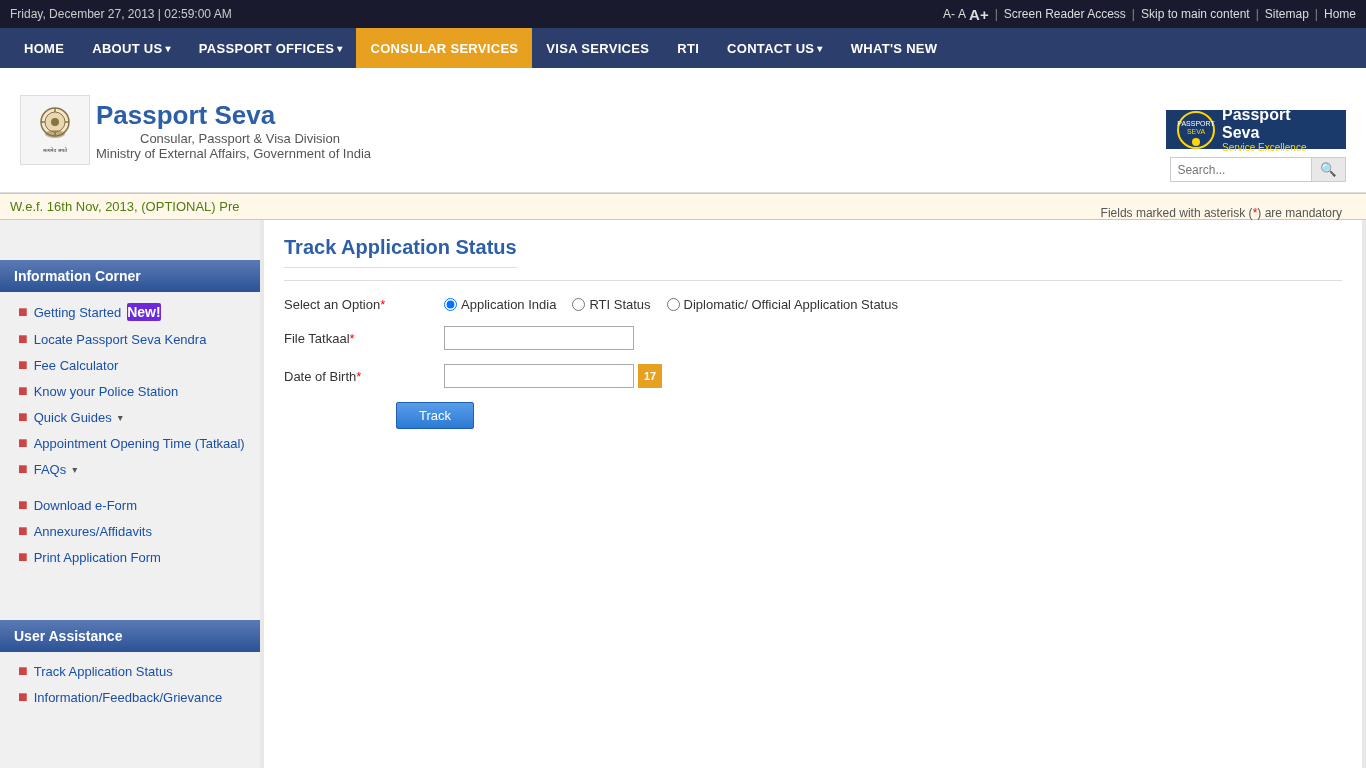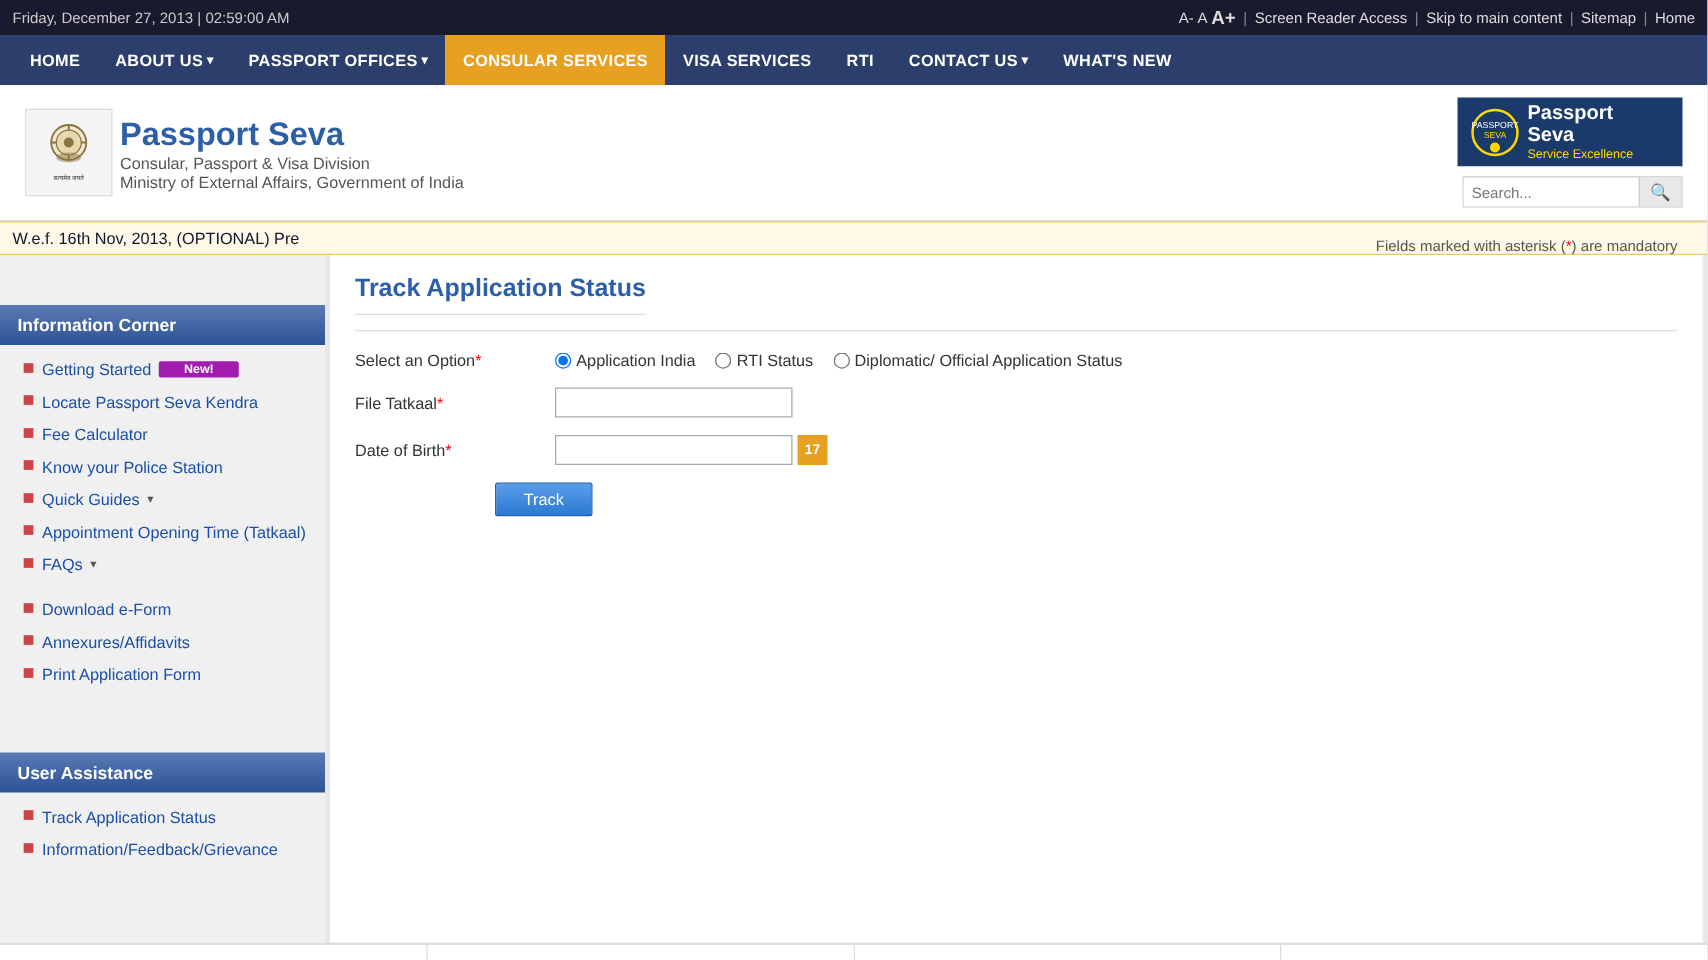--- a/index.html
+++ b/index.html
@@ -59,31 +59,32 @@
     #header-left { display: flex; align-items: center; gap: 6px; }
     #logo-img {
       width: 70px; height: 70px;
       background: #f5f5f5;
       border: 1px solid #ddd;
       display: flex; align-items: center; justify-content: center;
       font-size: 10px; color: #888;
     }
     #logo-img svg { width: 60px; height: 60px; }
     #site-title { color: #2c5fa8; font-size: 26px; font-weight: bold; }
-    #site-subtitle { color: #555; font-size: 13px; }
+    #site-subtitle { color: #555; font-size: 13px; margin-left: 44px; }
     #site-ministry { color: #555; font-size: 13px; }
     #header-right { display: flex; flex-direction: column; align-items: flex-end; gap: 8px; }
     #passport-seva-logo {
       background: #1a3a6b;
       padding: 6px 10px;
       display: flex;
       align-items: center;
       gap: 6px;
       width: 180px;
-      height: 55px;
+      height: 39px;
+      margin-top: 32px;
     }
     #passport-seva-logo .ps-text { color: #fff; font-size: 16px; font-weight: bold; }
     #passport-seva-logo .ps-sub { color: #ffd700; font-size: 10px; }
     #search-box {
       display: flex;
       align-items: center;
       border: 1px solid #ccc;
       background: #fff;
     }
     #search-input {
@@ -93,21 +94,21 @@
       background: #e8e8e8; border: none; border-left: 1px solid #ccc;
       padding: 4px 8px; cursor: pointer;
     }
 
     
     #marquee-bar {
       background: #fff8e8;
       border-top: 1px solid #e8c870;
       border-bottom: 1px solid #e8c870;
       padding: 5px 10px;
-      color: #0f172a;
+      color: #4d7c0f;
       font-size: 13px;
       overflow: hidden;
       white-space: nowrap;
     }
 
     
     #main-content {
       display: flex;
       background: #e8e8e8;
       min-height: 550px;
@@ -138,24 +139,24 @@
       font-size: 13px;
       cursor: pointer;
       text-decoration: none;
     }
     .sidebar-item .bullet {
       color: #c44;
       font-size: 16px;
       line-height: 1;
     }
     .sidebar-item .new-badge {
-      background: #a21caf;
+      background: #6d28d9;
       color: #fff;
-      font-size: 10px;
-      padding: 1px 20px;
+      font-size: 14px;
+      padding: 1px 0;
       border-radius: 2px;
       font-weight: bold;
     }
     .sidebar-item .arrow {
       color: #555;
       font-size: 10px;
     }
     #sidebar .section-gap { height: 10px; }
 
     

